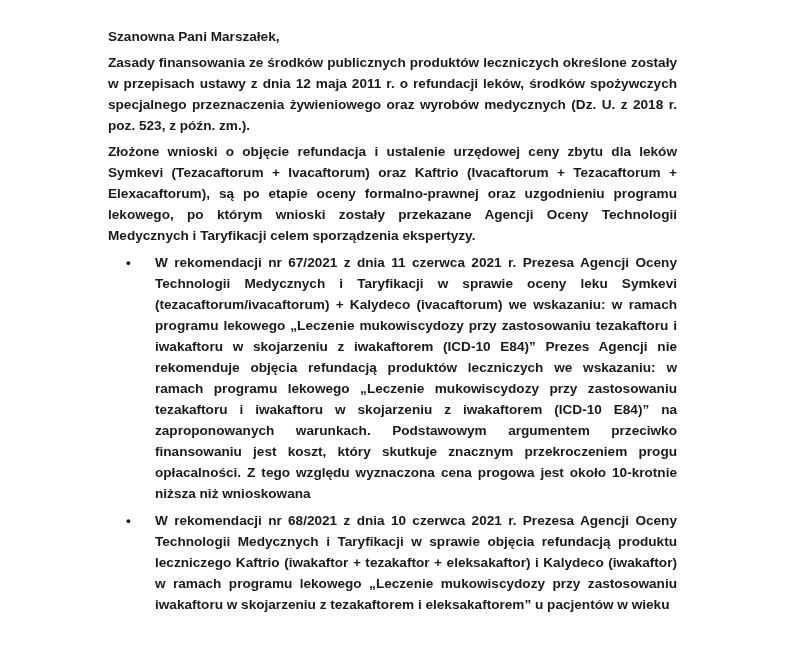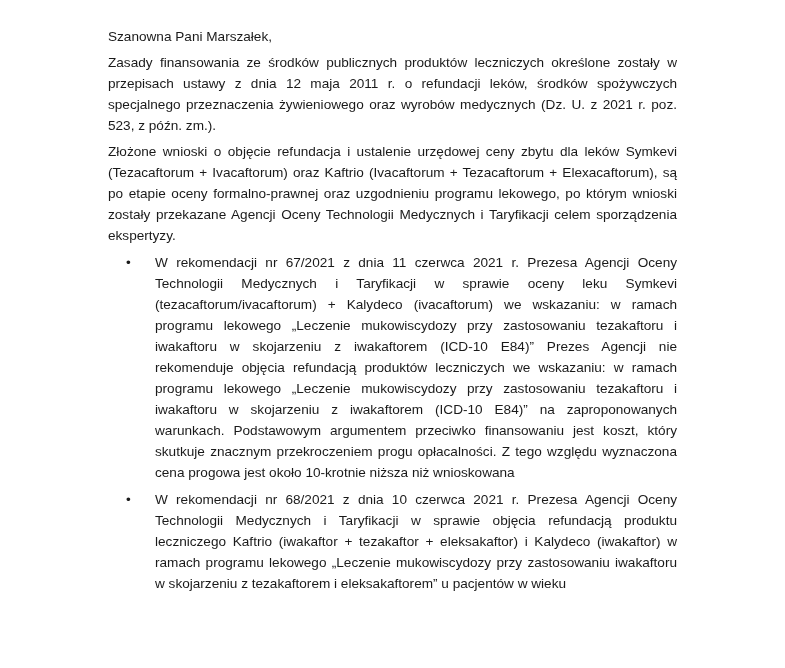--- a/index.html
+++ b/index.html
@@ -13,20 +13,21 @@
     overflow: hidden;
     font-family: "Liberation Sans", "DejaVu Sans", sans-serif;
     color: #1a1a1a;
     -webkit-font-smoothing: antialiased;
   }
   .page {
     box-sizing: border-box;
     width: 785px;
     height: 552px;
     padding: 26px 108px 7px 108px;
+    font-weight: bold;
   }
   .para {
     margin: 0 0 5px 0;
     font-size: 13.6px;
     line-height: 21px;
     text-align: justify;
     text-justify: inter-word;
   }
   .salutation {
     text-align: left;
@@ -54,21 +55,21 @@
   }
 </style>
 </head>
 <body>
 
 <div class="page">
 
   <p class="para salutation">Szanowna Pani Marszałek,</p>
 
 
-  <p class="para">Zasady finansowania ze środków publicznych produktów leczniczych określone zostały w przepisach ustawy z dnia 12 maja 2011 r. o refundacji leków, środków spożywczych specjalnego przeznaczenia żywieniowego oraz wyrobów medycznych (Dz. U. z 2021 r. poz. 523, z późn. zm.).</p>
+  <p class="para">Zasady finansowania ze środków publicznych produktów leczniczych określone zostały w przepisach ustawy z dnia 12 maja 2011 r. o refundacji leków, środków spożywczych specjalnego przeznaczenia żywieniowego oraz wyrobów medycznych (Dz. U. z 2018 r. poz. 523, z późn. zm.).</p>
 
   <p class="para">Złożone wnioski o objęcie refundacja i ustalenie urzędowej ceny zbytu dla leków Symkevi (Tezacaftorum + Ivacaftorum) oraz Kaftrio (Ivacaftorum + Tezacaftorum + Elexacaftorum), są po etapie oceny formalno-prawnej oraz uzgodnieniu programu lekowego, po którym wnioski zostały przekazane Agencji Oceny Technologii Medycznych i Taryfikacji celem sporządzenia ekspertyzy.</p>
 
   <ul class="bullet-list">
     <li class="bullet-item">
       <span class="bullet-marker">•</span>
       <span>W rekomendacji nr 67/2021 z dnia 11 czerwca 2021 r. Prezesa Agencji Oceny Technologii Medycznych i Taryfikacji w sprawie oceny leku Symkevi (tezacaftorum/ivacaftorum) + Kalydeco (ivacaftorum) we wskazaniu: w ramach programu lekowego „Leczenie mukowiscydozy przy zastosowaniu tezakaftoru i iwakaftoru w skojarzeniu z iwakaftorem (ICD-10 E84)” Prezes Agencji nie rekomenduje objęcia refundacją produktów leczniczych we wskazaniu: w ramach programu lekowego „Leczenie mukowiscydozy przy zastosowaniu tezakaftoru i iwakaftoru w skojarzeniu z iwakaftorem (ICD-10 E84)” na zaproponowanych warunkach. Podstawowym argumentem przeciwko finansowaniu jest koszt, który skutkuje znacznym przekroczeniem progu opłacalności. Z tego względu wyznaczona cena progowa jest około 10-krotnie niższa niż wnioskowana</span>
     </li>
     <li class="bullet-item">
       <span class="bullet-marker">•</span>

